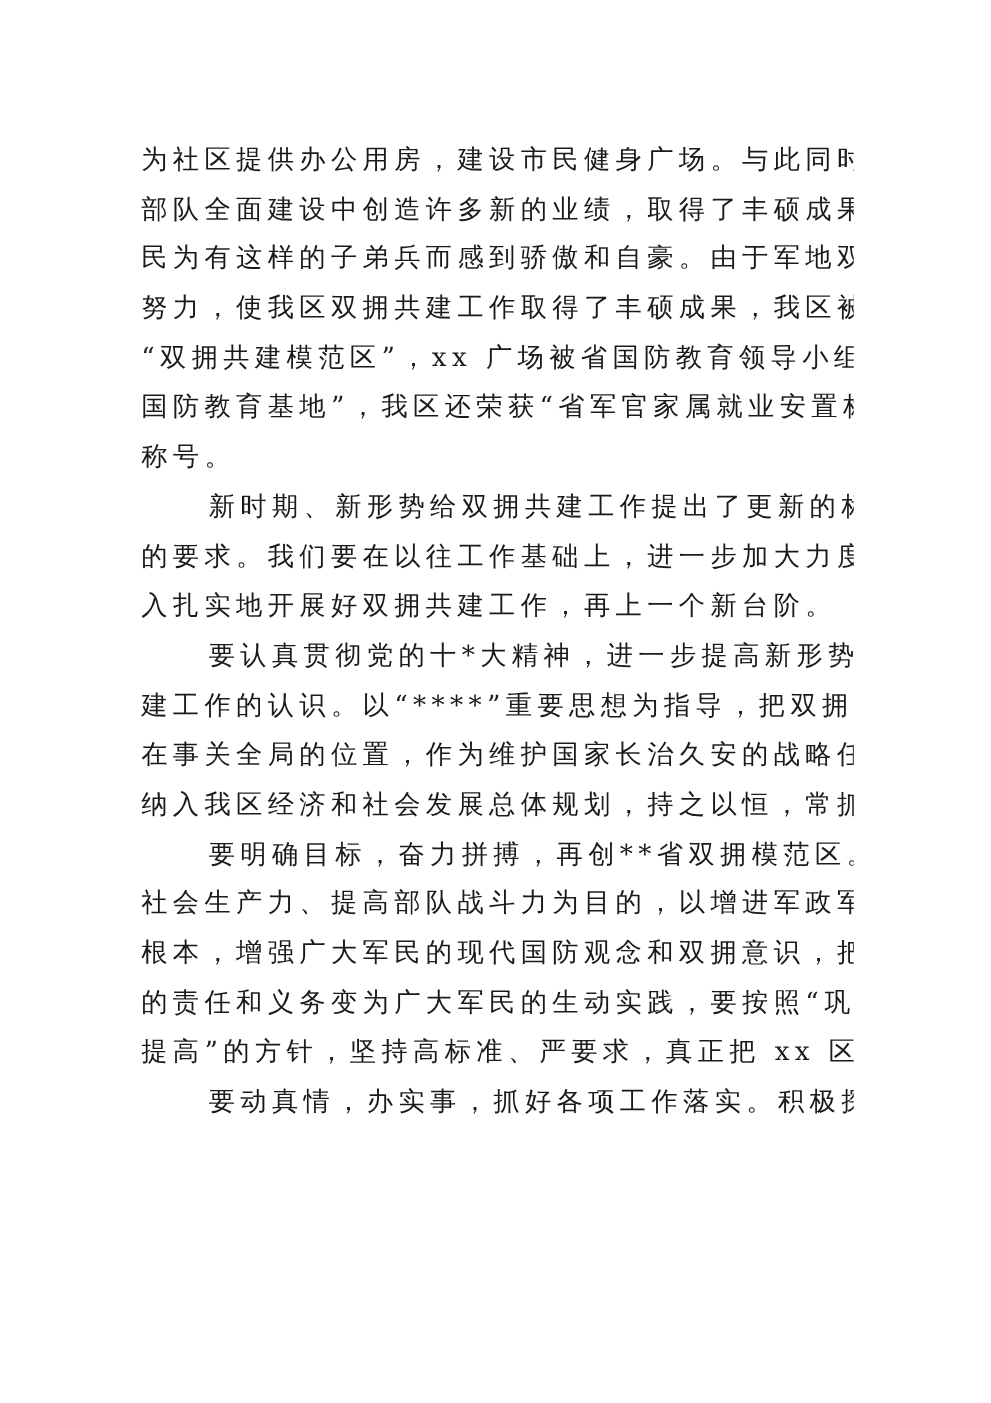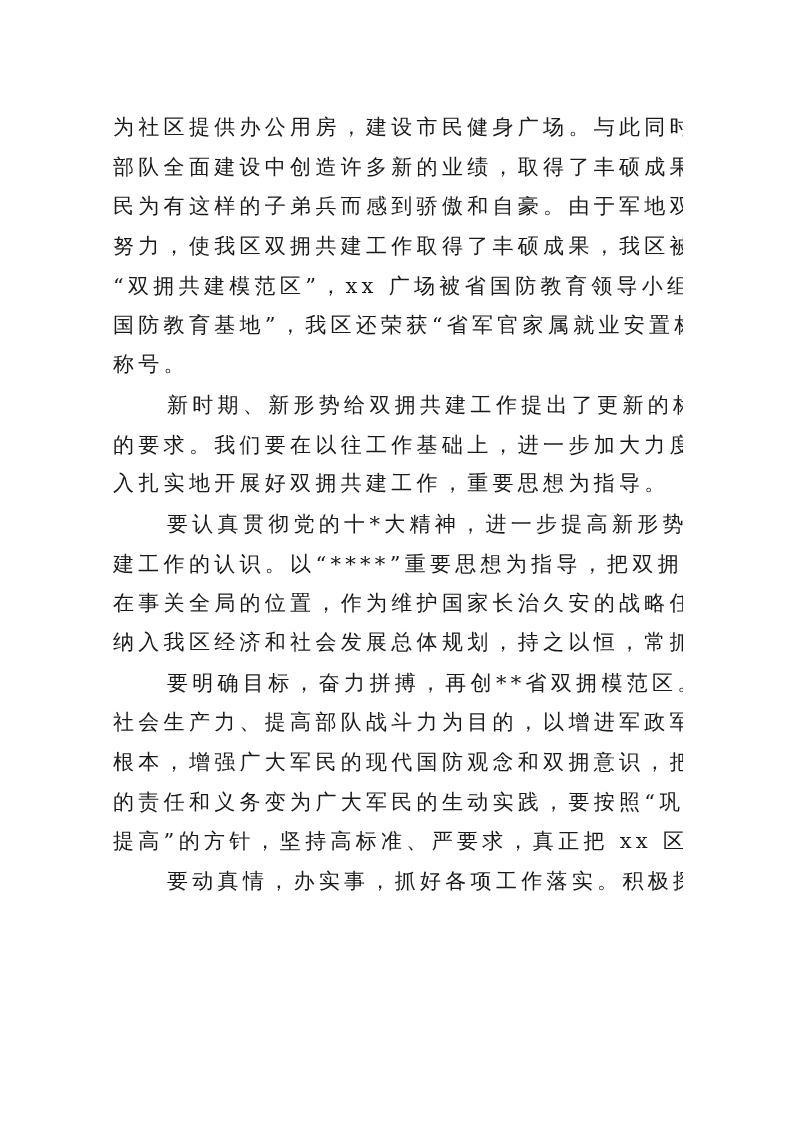--- a/index.html
+++ b/index.html
@@ -43,21 +43,20 @@
       display: block;
       white-space: nowrap;
       text-align-last: justify;
       text-align: justify;
       text-justify: inter-character;
       height: 39.7px;
       overflow: hidden;
     }
     .line.last {
       text-align-last: left;
-      font-family: Liberation Mono, monospace;
     }
     .line.indent {
       padding-left: 54px;
     }
   </style>
 </head>
 <body>
 
 <div class="page">
   <div class="content">
@@ -68,21 +67,21 @@
       <span class="line">民为有这样的子弟兵而感到骄傲和自豪。由于军地双方的共同</span>
       <span class="line">努力，使我区双拥共建工作取得了丰硕成果，我区被省命名为</span>
       <span class="line">“双拥共建模范区”，xx 广场被省国防教育领导小组命名为“省</span>
       <span class="line">国防教育基地”，我区还荣获“省军官家属就业安置标兵单位”</span>
       <span class="line last">称号。</span>
     </div>
 
     <div class="para">
       <span class="line indent">新时期、新形势给双拥共建工作提出了更新的标准，更高</span>
       <span class="line">的要求。我们要在以往工作基础上，进一步加大力度，继续深</span>
-      <span class="line last">入扎实地开展好双拥共建工作，重要思想为指导。</span>
+      <span class="line last">入扎实地开展好双拥共建工作，再上一个新台阶。</span>
     </div>
 
     <div class="para">
       <span class="line indent">要认真贯彻党的十*大精神，进一步提高新形势下双拥共</span>
       <span class="line">建工作的认识。以“****”重要思想为指导，把双拥共建工作摆</span>
       <span class="line">在事关全局的位置，作为维护国家长治久安的战略任务，将其</span>
       <span class="line last">纳入我区经济和社会发展总体规划，持之以恒，常抓不懈。</span>
     </div>
 
     <div class="para">

